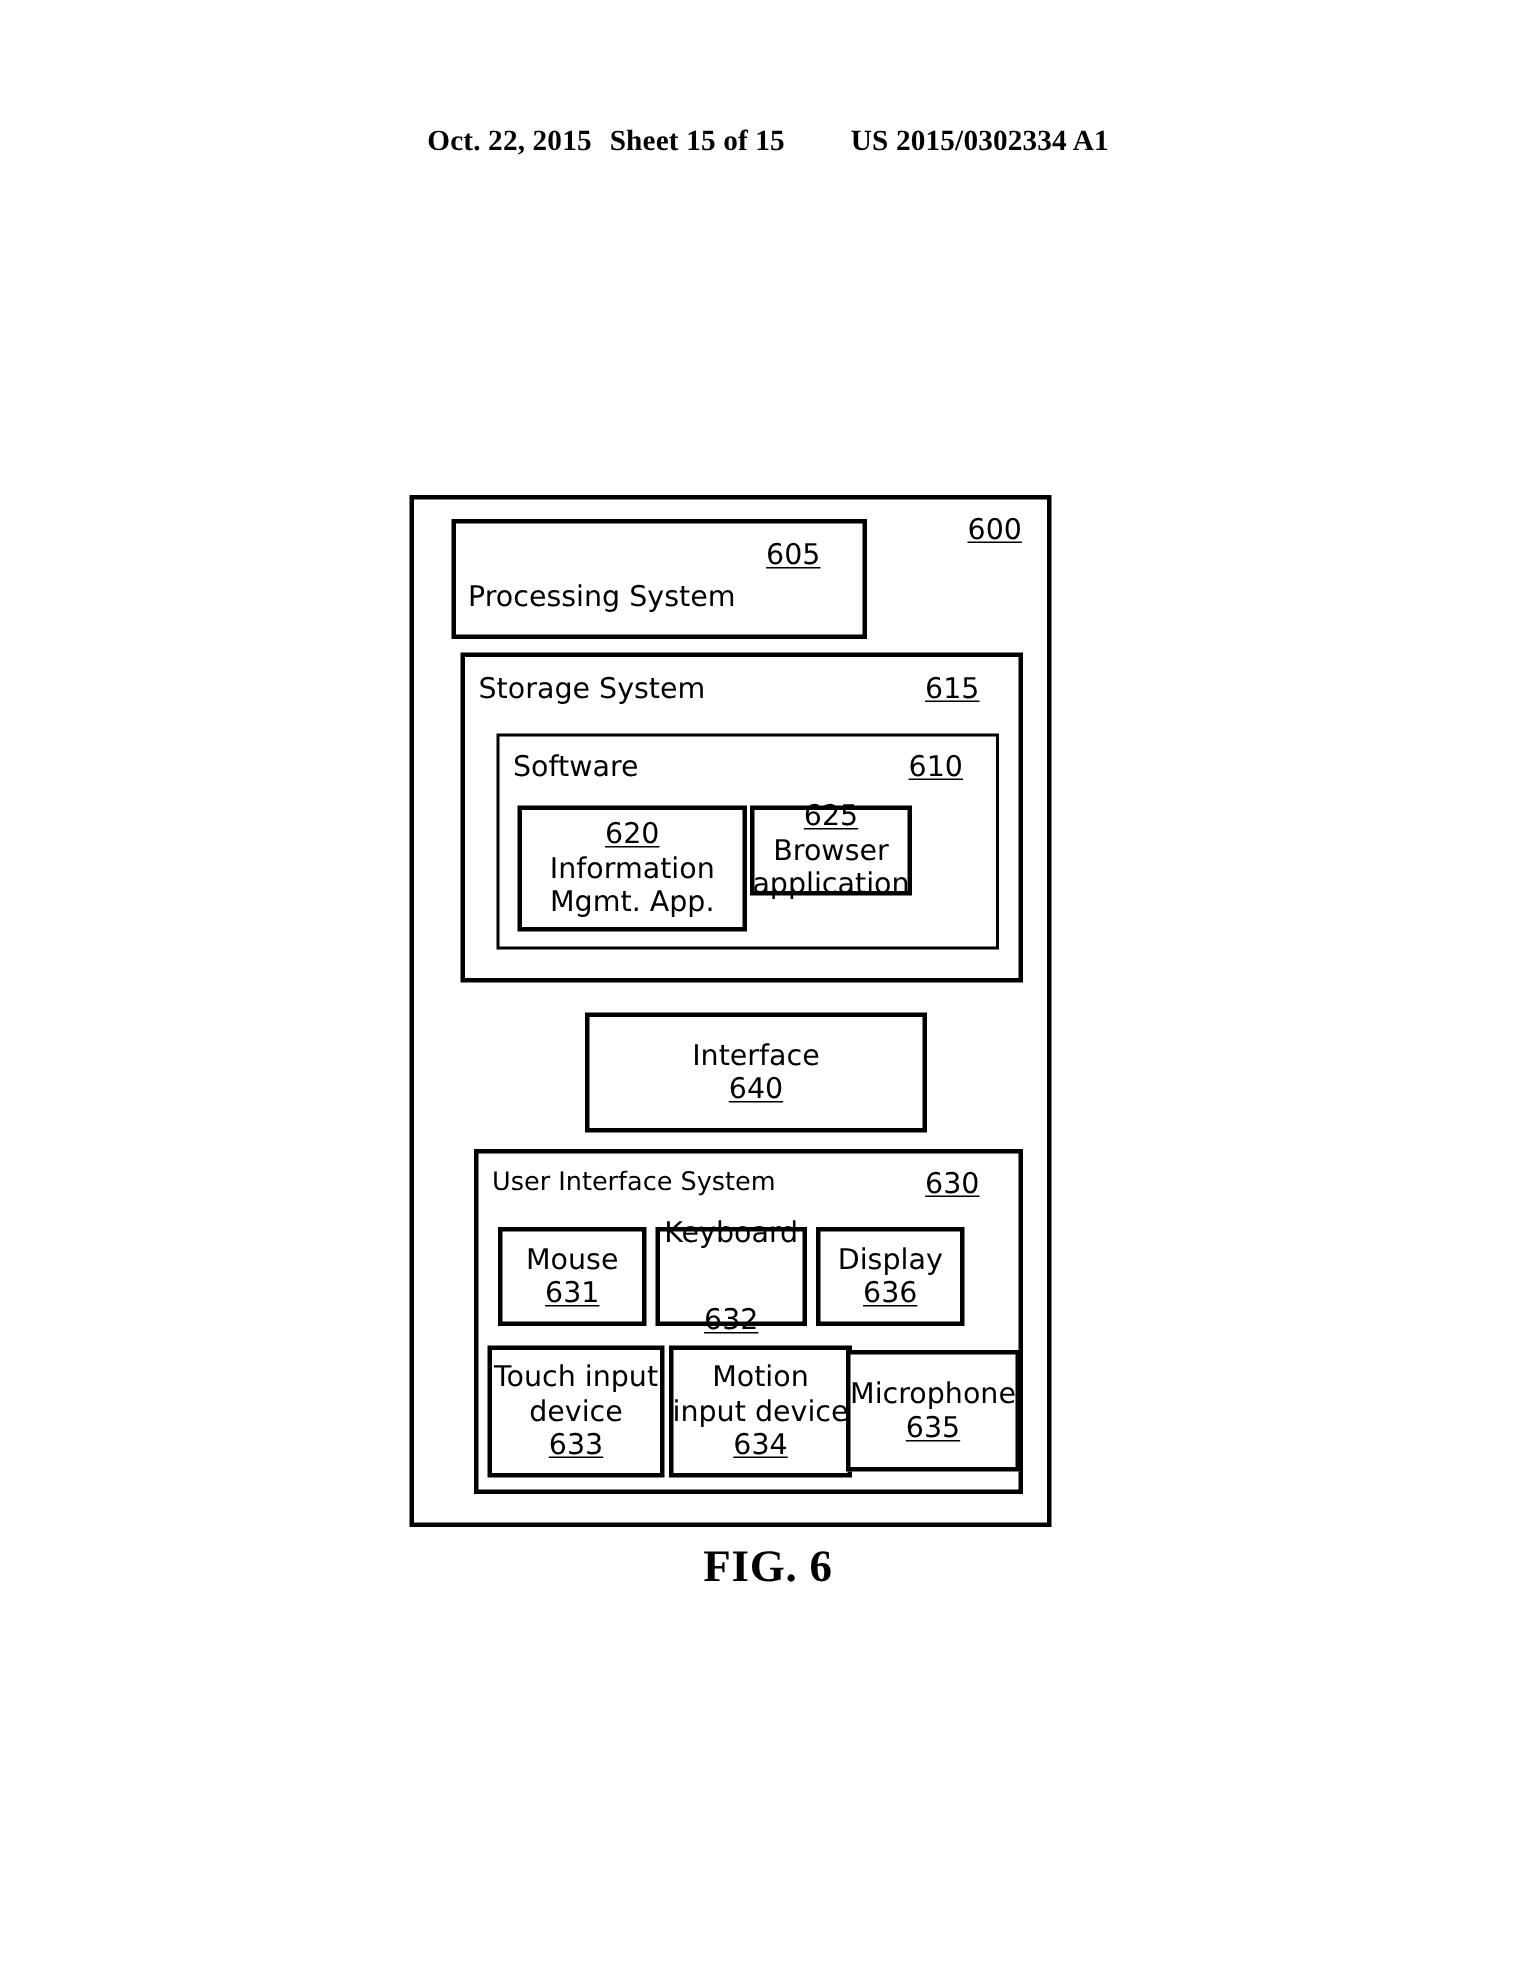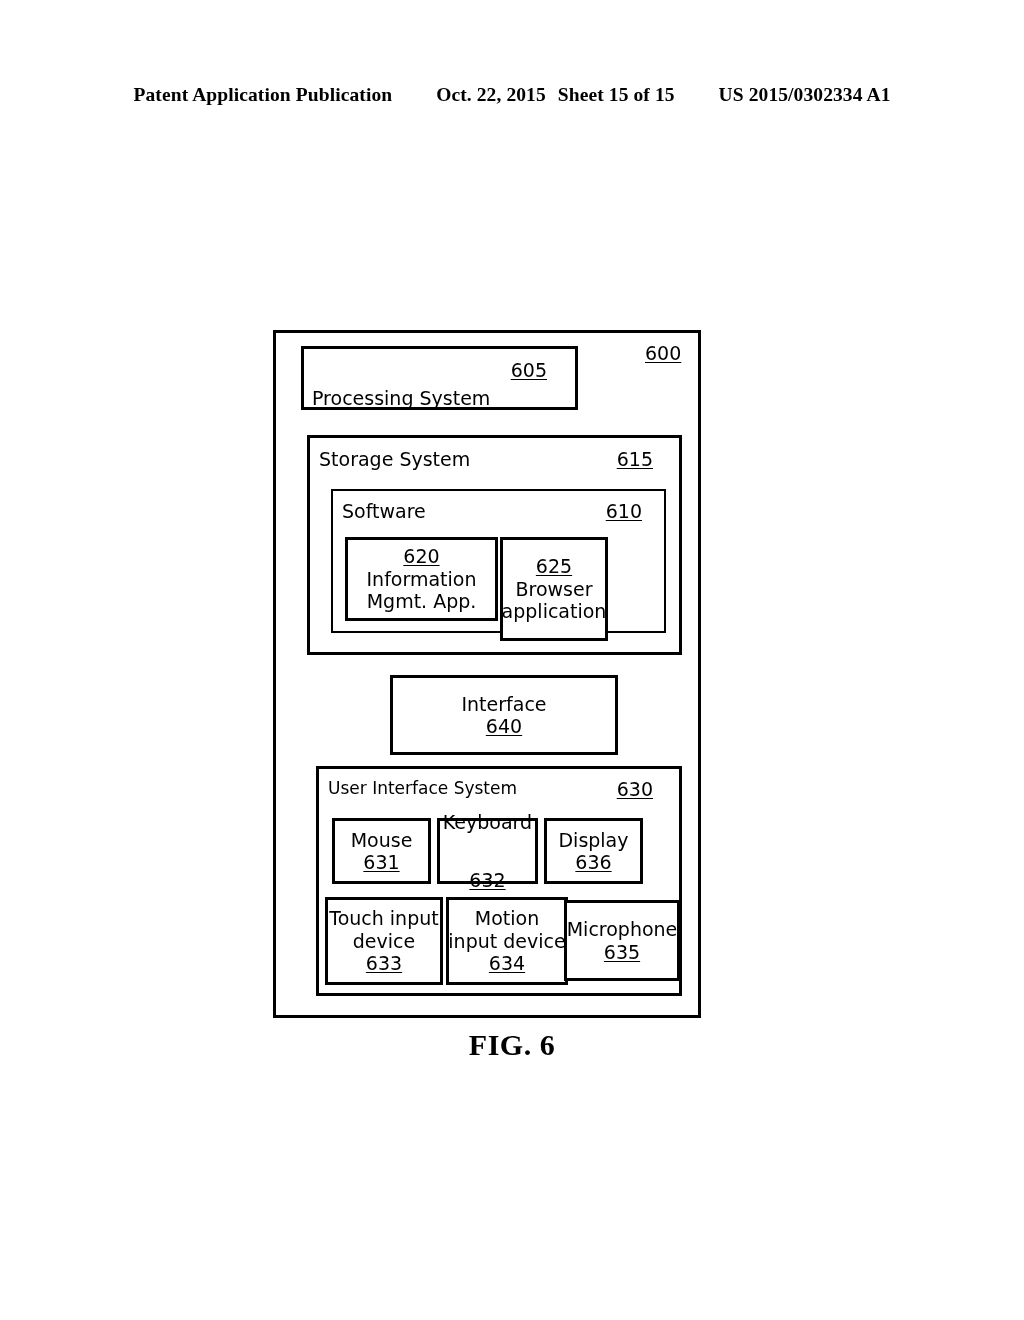--- a/index.html
+++ b/index.html
@@ -86,54 +86,53 @@
     text-align: center;
     font-size: 19px;
     line-height: 1.18;
   }
   .leaf .ln { display: block; white-space: nowrap; }
 
   
   #outer-600        { left: 273px;  top: 330px;  width: 428px;  height: 688px; }
   #ref-600          { left: 645px;  top: 344px; }
 
-  #box-605          { left: 301px;  top: 346px;  width: 277px;  height: 64px; }
+  #box-605          { left: 301px;  top: 346px;  width: 277px;  height: 80px; }
   #ref-605          { right: 28px;  top: 12px; }
   #lbl-605          { left: 8px;    top: 40px; }
 
   #box-615          { left: 307px;  top: 435px;  width: 375px;  height: 220px; }
   #lbl-615          { left: 9px;    top: 12px; }
   #ref-615          { right: 26px;  top: 12px; }
 
   #box-610          { left: 331px;  top: 489px;  width: 335px;  height: 144px; }
   #lbl-610          { left: 9px;    top: 11px; }
   #ref-610          { right: 22px;  top: 11px; }
 
   #box-620          { left: 345px;  top: 537px;  width: 153px;  height: 84px; }
-  #box-625          { left: 500px;  top: 537px;  width: 108px;  height: 104px; }
+  #box-625          { left: 500px;  top: 537px;  width: 108px;  height: 60px; }
 
   #box-640          { left: 390px;  top: 675px;  width: 228px;  height: 80px; }
 
   #box-630          { left: 316px;  top: 766px;  width: 366px;  height: 230px; }
   #lbl-630          { left: 9px;    top: 11px;   font-size: 17px; text-align: center; }
   #ref-630          { right: 26px;  top: 11px; }
 
   #box-631          { left: 332px;  top: 818px;  width: 99px;   height: 66px; }
   #box-632          { left: 437px;  top: 818px;  width: 101px;  height: 66px; gap: 35px; }
   #box-636          { left: 544px;  top: 818px;  width: 99px;   height: 66px; }
 
   #box-633          { left: 325px;  top: 897px;  width: 118px;  height: 88px; }
   #box-634          { left: 446px;  top: 897px;  width: 122px;  height: 88px; }
   #box-635          { left: 564px;  top: 900px;  width: 116px;  height: 81px; }
 </style>
 </head>
 <body>
 
 <div class="pat-header">
-  <span class="seg-pub">Patent Application Publication</span>
   <span class="seg-date">Oct. 22, 2015</span>
   <span class="seg-sheet">Sheet 15 of 15</span>
   <span class="seg-doc">US 2015/0302334 A1</span>
 </div>
 
 <div class="box" id="outer-600"></div>
 <span class="ref-tr ref" id="ref-600" style="position:absolute;">600</span>
 
 <div class="box" id="box-605">
   <span class="ref-tr ref" id="ref-605">605</span>

